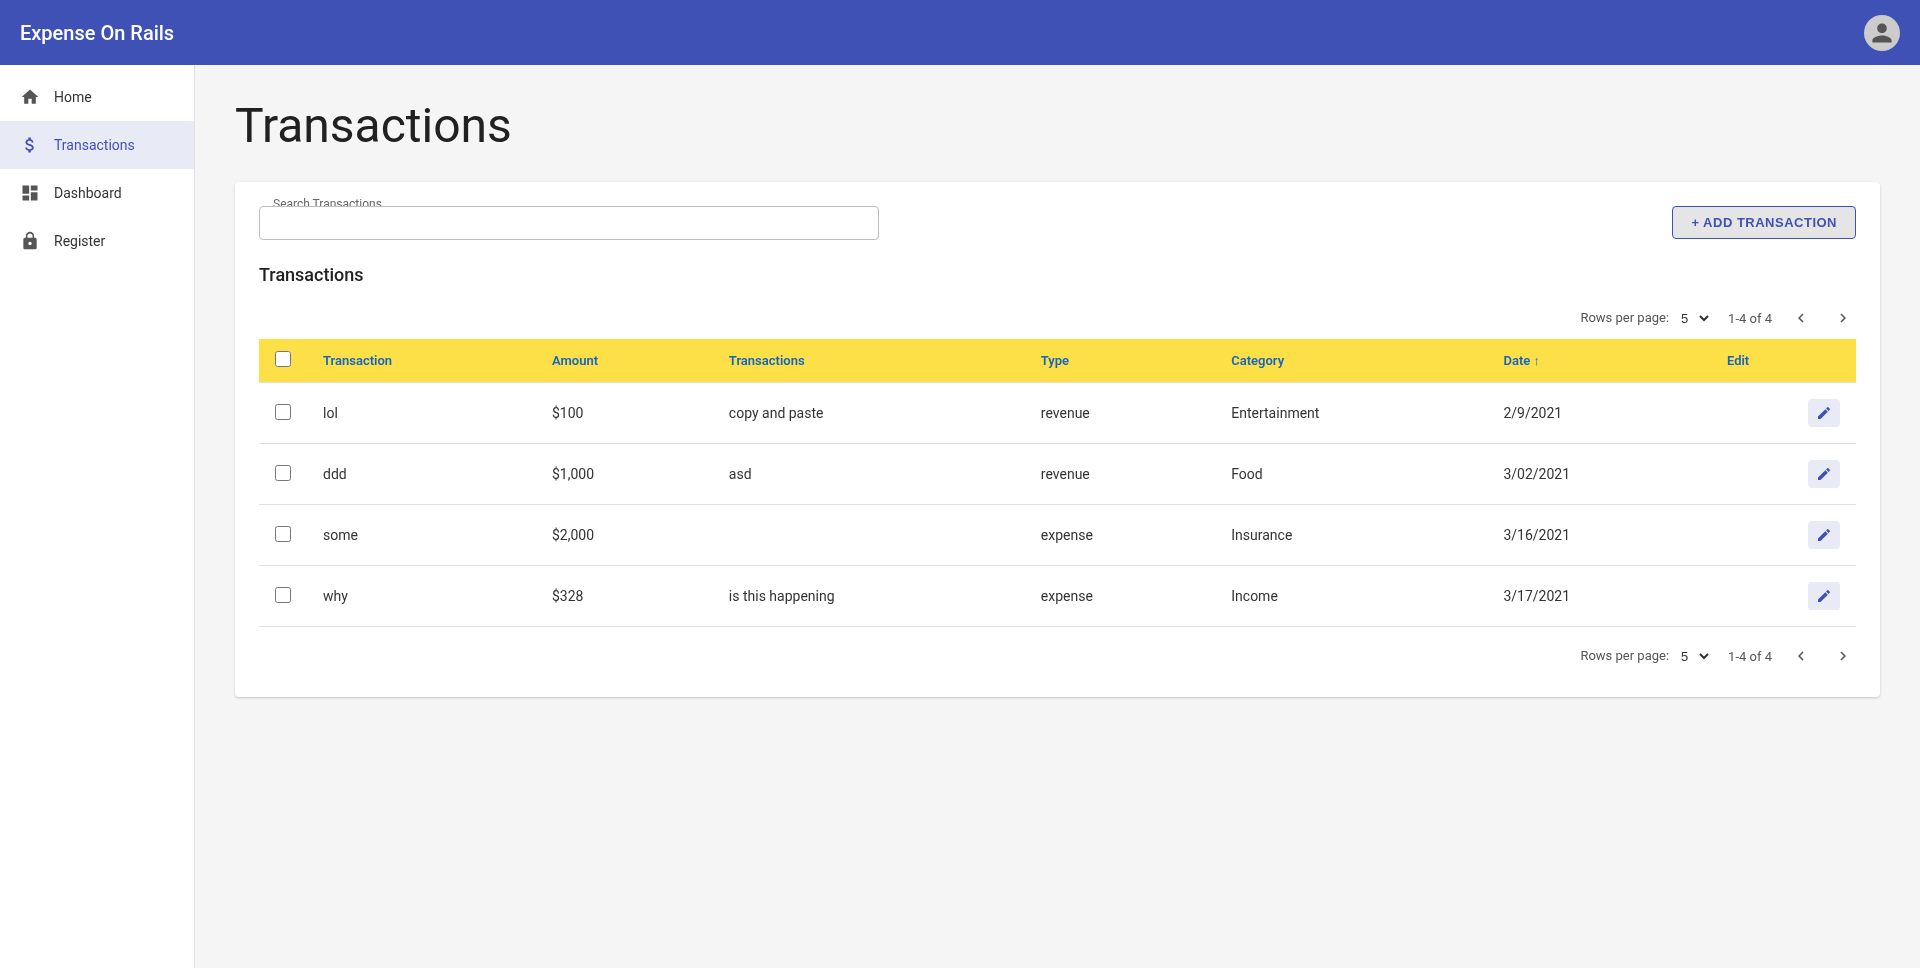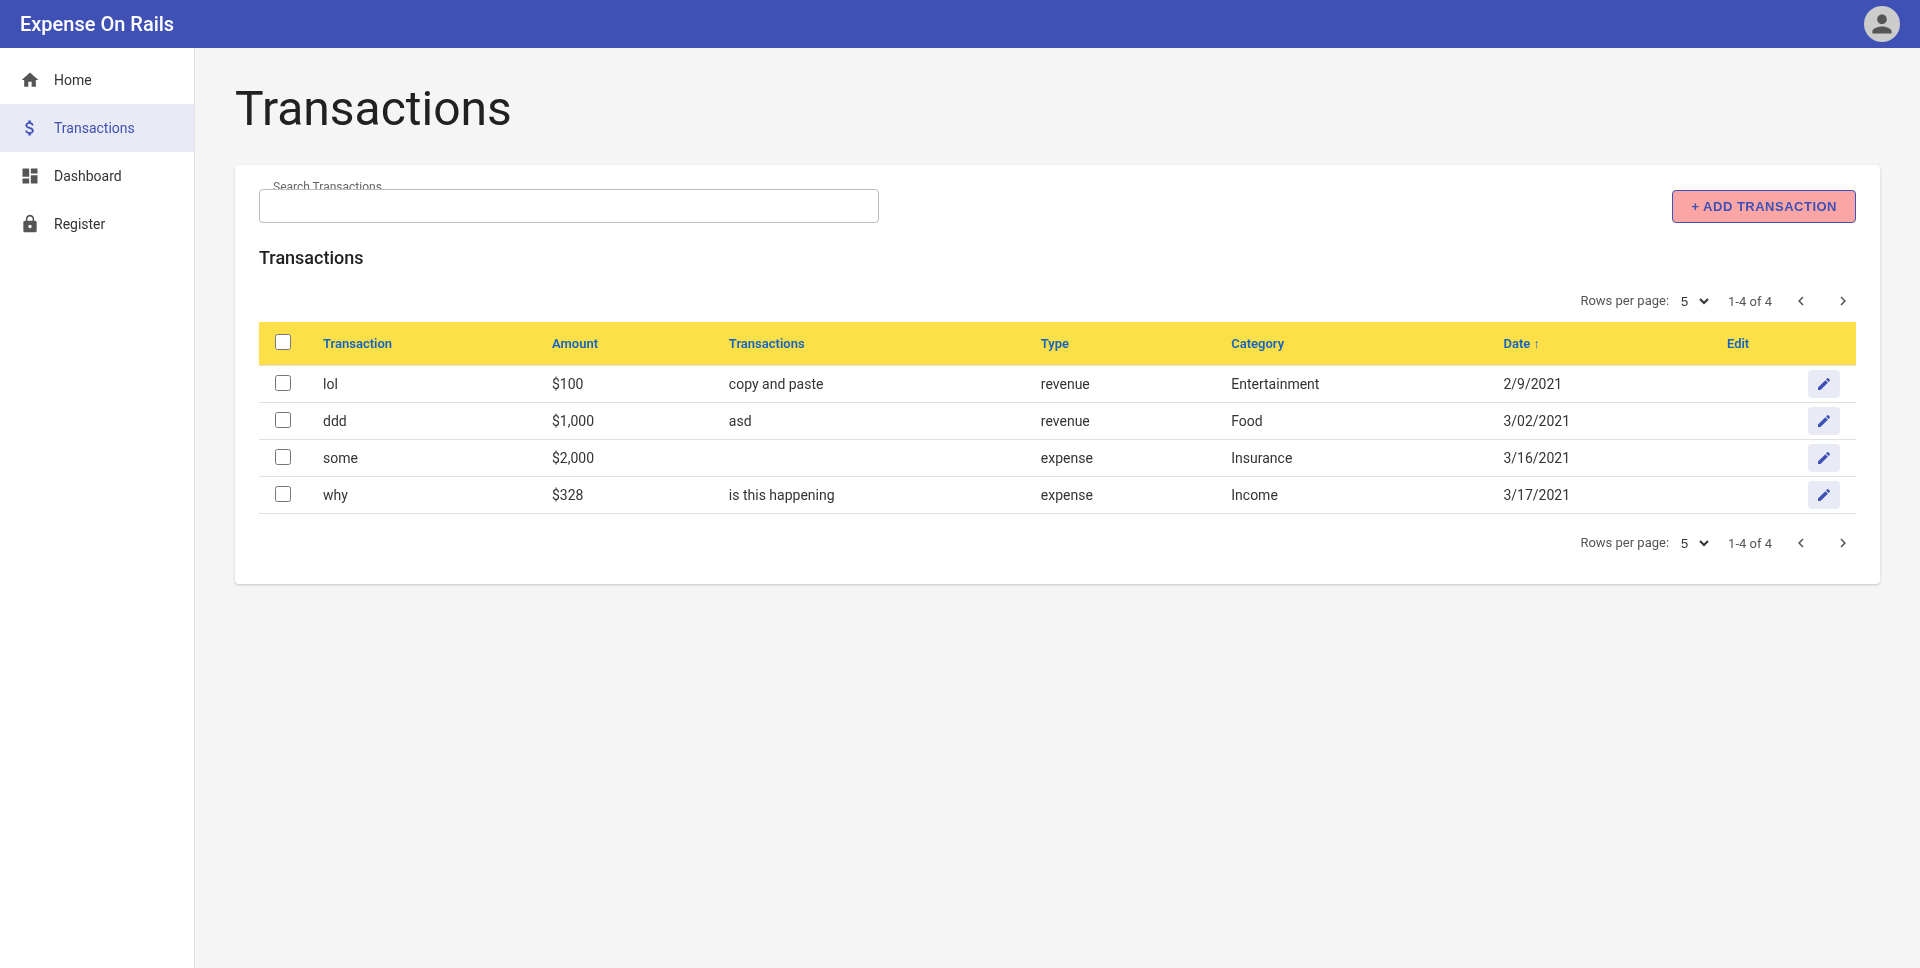--- a/index.html
+++ b/index.html
@@ -2,21 +2,21 @@
 <html><head>
   <meta charset="utf-8">
   <style>
     * { box-sizing: border-box; margin: 0; padding: 0; }
     body { font-family: Roboto, Arial, sans-serif; background: #f5f5f5; display: flex; flex-direction: column; height: 100vh; }
 
     
     .top-nav {
       background: #3f51b5;
       color: white;
-      height: 48px;
+      height: 65px;
       display: flex;
       align-items: center;
       padding: 0 20px;
       justify-content: space-between;
       flex-shrink: 0;
     }
     .top-nav-title { font-size: 20px; font-weight: 500; }
     .top-nav-avatar {
       width: 36px; height: 36px; border-radius: 50%;
       background: #ccc; display: flex; align-items: center; justify-content: center;
@@ -69,21 +69,21 @@
     .card {
       background: white;
       border-radius: 4px;
       box-shadow: 0 1px 3px rgba(0,0,0,0.12), 0 1px 2px rgba(0,0,0,0.08);
       padding: 24px;
     }
 
     
     .search-add-row {
       display: flex;
-      align-items: center;
+      align-items: flex-start;
       justify-content: space-between;
       margin-bottom: 24px;
     }
 
     .search-field {
       position: relative;
       border: 1px solid #bdbdbd;
       border-radius: 4px;
       padding: 8px 12px 8px 40px;
       width: 620px;
@@ -110,21 +110,21 @@
       top: 50%;
       transform: translateY(-50%);
       color: #888;
       display: flex;
       align-items: center;
     }
 
     .add-transaction-btn {
       border: 1px solid #3f51b5;
       color: #3f51b5;
-      background: #fca5a5;
+      background: #e5e5e5;
       padding: 8px 18px;
       border-radius: 4px;
       font-size: 13px;
       font-weight: 600;
       cursor: pointer;
       letter-spacing: 0.5px;
       display: flex;
       align-items: center;
       gap: 6px;
     }
@@ -181,21 +181,21 @@
       font-size: 13px;
       font-weight: 600;
       color: #1565c0;
       border-bottom: 1px solid #e0e0e0;
     }
     .transactions-table tbody tr {
       border-bottom: 1px solid #e0e0e0;
     }
     .transactions-table tbody tr:last-child { border-bottom: none; }
     .transactions-table tbody td {
-      padding: 4px 16px;
+      padding: 16px 16px;
       font-size: 14px;
       color: #333;
     }
 
     .checkbox-cell { width: 40px; }
     .edit-cell { text-align: right; }
 
     .edit-btn {
       background: #e8eaf6;
       border: none;

